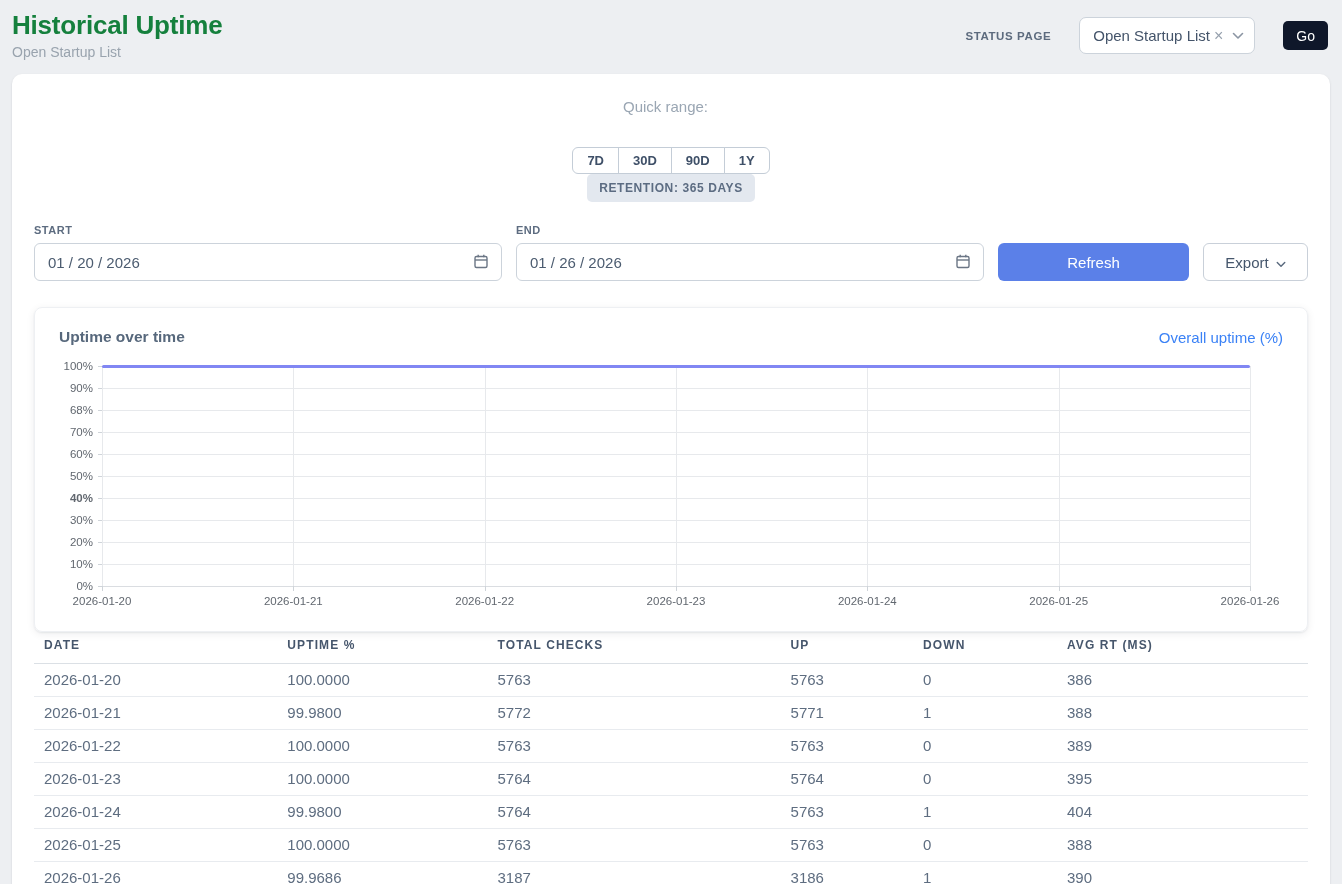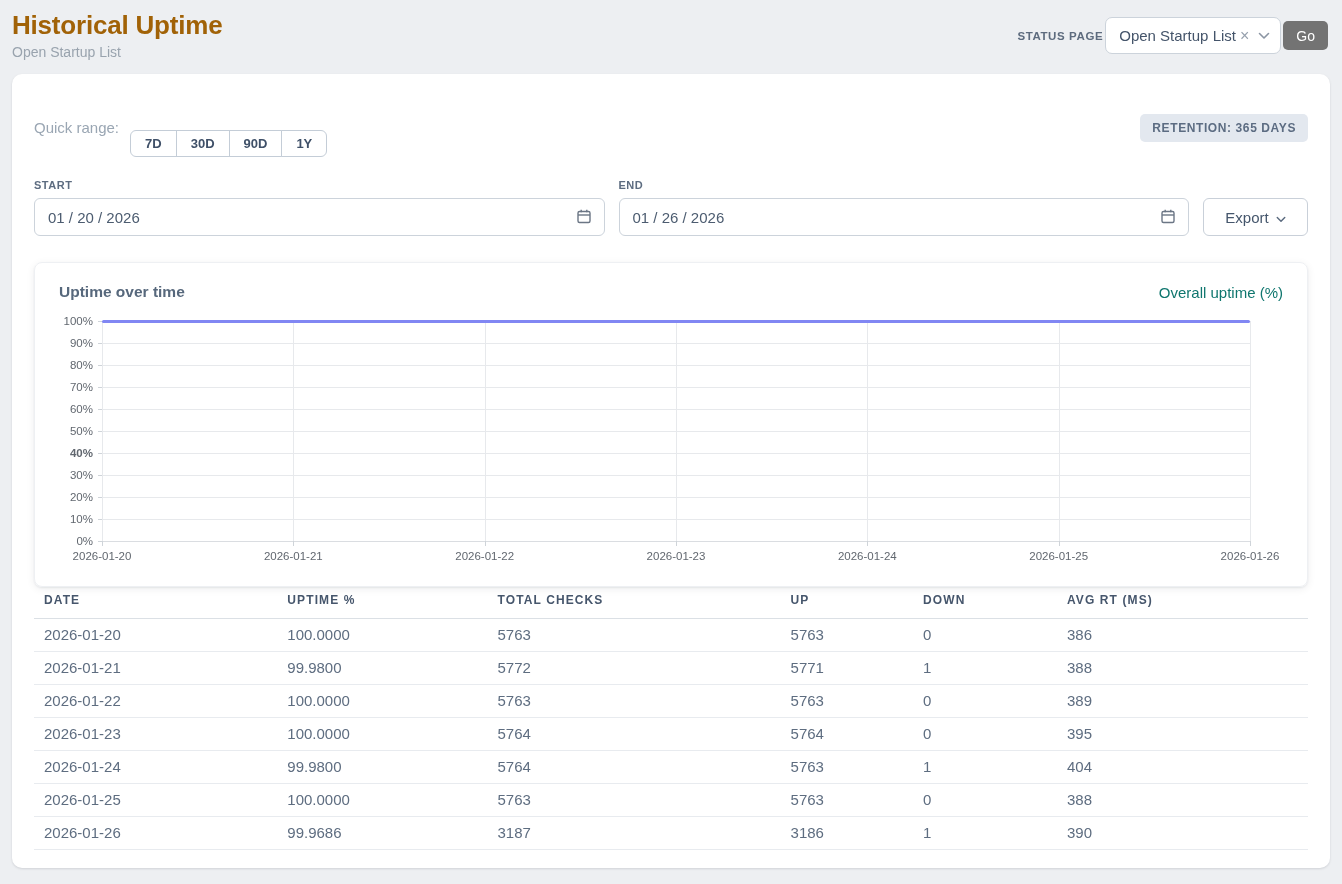--- a/index.html
+++ b/index.html
@@ -4,34 +4,34 @@
 <style>
   * { box-sizing: border-box; margin: 0; padding: 0; }
   html, body { width: 1342px; min-height: 884px; }
   body {
     background: #edeff2;
     font-family: "Liberation Sans", "DejaVu Sans", sans-serif;
     color: #43536a;
   }
   
   .topbar { display: flex; justify-content: space-between; align-items: flex-start; padding: 10px 14px 14px 12px; }
-  .page-title { font-size: 26px; font-weight: 700; color: #a16207; letter-spacing: -0.2px; }
+  .page-title { font-size: 26px; font-weight: 700; color: #15803d; letter-spacing: -0.2px; }
   .page-subtitle { font-size: 14px; color: #99a3ae; margin-top: 3px; }
-  .topbar-right { display: flex; align-items: center; gap: 2px; margin-top: 7px; }
+  .topbar-right { display: flex; align-items: center; gap: 28px; margin-top: 7px; }
   .sp-label { font-size: 11.5px; font-weight: 600; letter-spacing: 0.6px; color: #5d6b7e; }
   .sp-select { height: 37px; min-width: 162px; background: #fff; border: 1px solid #ccd3db; border-radius: 7px;
                display: flex; align-items: center; gap: 3px; padding: 0 10px 0 13px; font-size: 15px; color: #44546a; cursor: pointer; }
   .sp-clear { color: #96a0ad; font-size: 16px; line-height: 1; margin-left: 1px; cursor: pointer; }
   .chev { display: inline-flex; margin-left: 6px; }
-  .btn-go { height: 29px; padding: 0 13px; border: none; border-radius: 5px; background: #737373; color: #fff;
+  .btn-go { height: 29px; padding: 0 13px; border: none; border-radius: 5px; background: #0f172a; color: #fff;
             font-size: 14px; font-family: inherit; cursor: pointer; }
   
   .card { margin: 0 12px 14px; background: #fff; border-radius: 10px; padding: 24px 22px 18px;
           box-shadow: 0 1px 2px rgba(16,24,40,.05), 0 1px 3px rgba(16,24,40,.08); }
-  .quick-row { display: flex; align-items: center; }
+  .quick-row { display: flex; align-items: center; flex-direction: column; }
   .quick-label { font-size: 15px; color: #9aa6b3; margin-right: 11px; }
   .seg { display: flex; margin-top: 32px; }
   .seg button { height: 27px; padding: 0 14px; background: #fff; border: 1px solid #c4cdd7; margin-left: -1px;
                 font-size: 13px; font-weight: 600; color: #3f5068; font-family: inherit; cursor: pointer; }
   .seg button:first-child { border-radius: 6px 0 0 6px; margin-left: 0; }
   .seg button:last-child { border-radius: 0 6px 6px 0; }
   .spacer { flex: 1; }
   .badge { background: #e3e8ef; color: #5c6c82; font-size: 12px; font-weight: 700; letter-spacing: 0.6px;
            padding: 7px 12px; border-radius: 5px; }
   
@@ -44,21 +44,21 @@
   .btn-refresh { width: 191px; height: 38px; border: none; border-radius: 6px; background: #5b80e8; color: #fff;
                  font-size: 15px; font-family: inherit; cursor: pointer; }
   .btn-export { width: 105px; height: 38px; border: 1px solid #c9d0d9; border-radius: 6px; background: #fff;
                 color: #45566c; font-size: 15px; font-family: inherit; cursor: pointer;
                 display: inline-flex; align-items: center; justify-content: center; gap: 7px; }
   
   .chart-card { margin-top: 26px; border: 1px solid #eef0f3; border-radius: 8px; padding: 20px 0 10px;
                 box-shadow: 0 1px 2px rgba(16,24,40,.07), 0 2px 8px rgba(16,24,40,.07); }
   .chart-header { display: flex; justify-content: space-between; align-items: center; padding: 0 24px; }
   .chart-title { font-size: 15.5px; font-weight: 700; color: #57687c; }
-  .chart-legend { font-size: 15px; color: #0f766e; }
+  .chart-legend { font-size: 15px; color: #3b82f6; }
   .chart { margin: 20px 57px 0 67px; padding-bottom: 34px; }
   .plot { position: relative; height: 221px; border-bottom: 1px solid #dadde1; }
   .hgrid { position: absolute; left: 0; right: 0; height: 1px; background: #e7e9ec; }
   .vgrid { position: absolute; top: 0; bottom: 0; width: 1px; background: #e7e9ec; }
   .dataline { position: absolute; left: 0; right: 0; top: -1px; height: 3px; background: #8187f3; border-radius: 2px; }
   .ylab { position: absolute; right: 100%; margin-right: 9px; transform: translateY(-50%);
           font-size: 11.5px; color: #61676f; white-space: nowrap; }
   .ytick { position: absolute; right: 100%; width: 4px; height: 1px; background: #cfd4d9; }
   .xlab { position: absolute; top: 100%; margin-top: 9px; transform: translateX(-50%);
           font-size: 11.5px; color: #61676f; white-space: nowrap; }
@@ -130,20 +130,21 @@
         <span>
           <svg width="16" height="16" viewBox="0 0 16 16">
               <rect x="2" y="3.5" width="12" height="11" rx="1.5" fill="none" stroke="#6b7685" stroke-width="1.4"></rect>
               <line x1="2" y1="7" x2="14" y2="7" stroke="#6b7685" stroke-width="1.4"></line>
               <line x1="5.2" y1="1.8" x2="5.2" y2="4.2" stroke="#6b7685" stroke-width="1.4"></line>
               <line x1="10.8" y1="1.8" x2="10.8" y2="4.2" stroke="#6b7685" stroke-width="1.4"></line>
             </svg>
         </span>
       </div>
     </div>
+    <button class="btn-refresh">Refresh</button>
     <button class="btn-export">
       <span>Export</span>
       <span>
         <svg width="10" height="7" viewBox="0 0 12 8">
             <path d="M1.5 1.5 L6 6 L10.5 1.5" fill="none" stroke="#5a6a7e" stroke-width="1.7" stroke-linecap="round" stroke-linejoin="round"></path>
           </svg>
       </span>
     </button>
   </div>
 
@@ -195,21 +196,21 @@
           <div class="ylab" style="top: 70%;">30%</div>
           <div class="ytick" style="top: 60%;"></div>
           <div class="ylab" style="top: 60%; font-weight: bold;">40%</div>
           <div class="ytick" style="top: 50%;"></div>
           <div class="ylab" style="top: 50%;">50%</div>
           <div class="ytick" style="top: 40%;"></div>
           <div class="ylab" style="top: 40%;">60%</div>
           <div class="ytick" style="top: 30%;"></div>
           <div class="ylab" style="top: 30%;">70%</div>
           <div class="ytick" style="top: 20%;"></div>
-          <div class="ylab" style="top: 20%;">80%</div>
+          <div class="ylab" style="top: 20%;">68%</div>
           <div class="ytick" style="top: 10%;"></div>
           <div class="ylab" style="top: 10%;">90%</div>
           <div class="ytick" style="top: 0%;"></div>
           <div class="ylab" style="top: 0%;">100%</div>
           <div class="dataline" style="background: rgb(129, 135, 243);"></div>
         </div>
     </div>
   </section>
 
   <section class="table-wrap">

